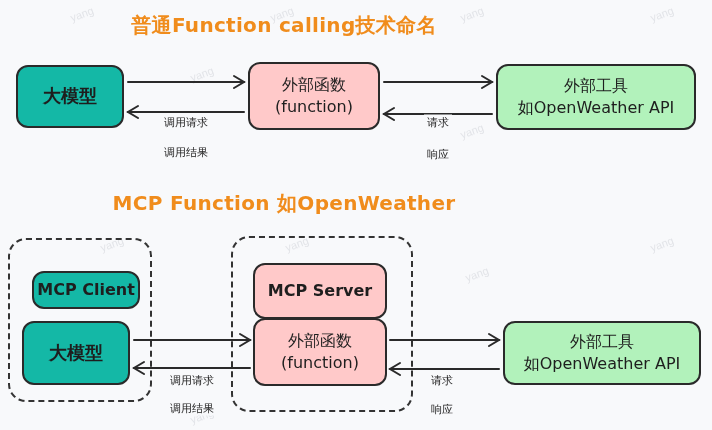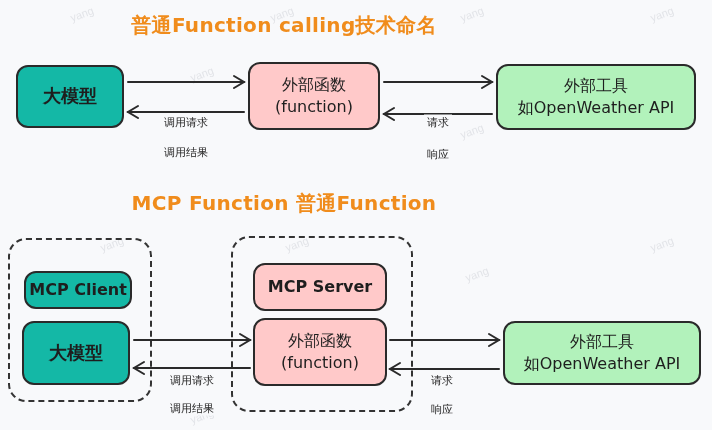--- a/index.html
+++ b/index.html
@@ -55,32 +55,32 @@
 </div>
 <div class="box pink" style="left:248px;top:62px;width:132px;height:68px">
   <span class="t">外部函数</span>
   <span class="t">(function)</span>
 </div>
 <div class="box green" style="left:496px;top:64px;width:200px;height:66px">
   <span class="t">外部工具</span>
   <span class="t">如OpenWeather API</span>
 </div>
 
-<div class="title" style="top:190px">MCP Function 普通Function</div>
+<div class="title" style="top:190px">MCP Function 如OpenWeather</div>
 
 <div class="dashed" style="left:8px;top:238px;width:144px;height:164px"></div>
 <div class="dashed" style="left:231px;top:236px;width:182px;height:176px"></div>
 
-<div class="box yellow" style="left:24px;top:271px;width:108px;height:38px">
+<div class="box yellow" style="left:32px;top:271px;width:108px;height:38px">
   <span class="t" style="font-weight:bold">MCP Client</span>
 </div>
 <div class="box yellow" style="left:22px;top:321px;width:108px;height:64px">
   <span class="big">大模型</span>
 </div>
-<div class="box pink" style="left:253px;top:263px;width:134px;height:48px">
+<div class="box pink" style="left:253px;top:263px;width:134px;height:56px">
   <span class="t" style="font-weight:bold">MCP Server</span>
 </div>
 <div class="box pink" style="left:253px;top:318px;width:134px;height:68px">
   <span class="t">外部函数</span>
   <span class="t">(function)</span>
 </div>
 <div class="box green" style="left:503px;top:321px;width:198px;height:64px">
   <span class="t">外部工具</span>
   <span class="t">如OpenWeather API</span>
 </div>

